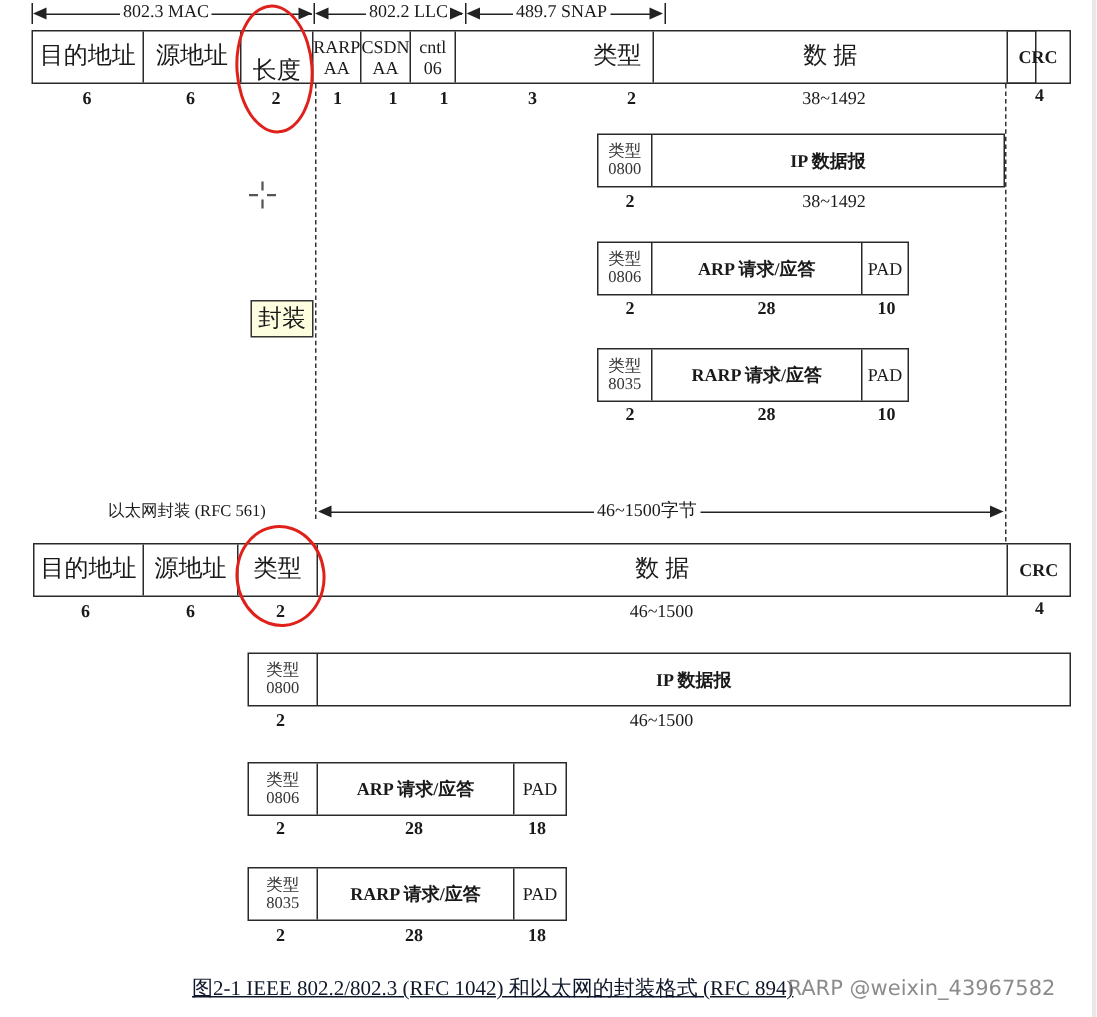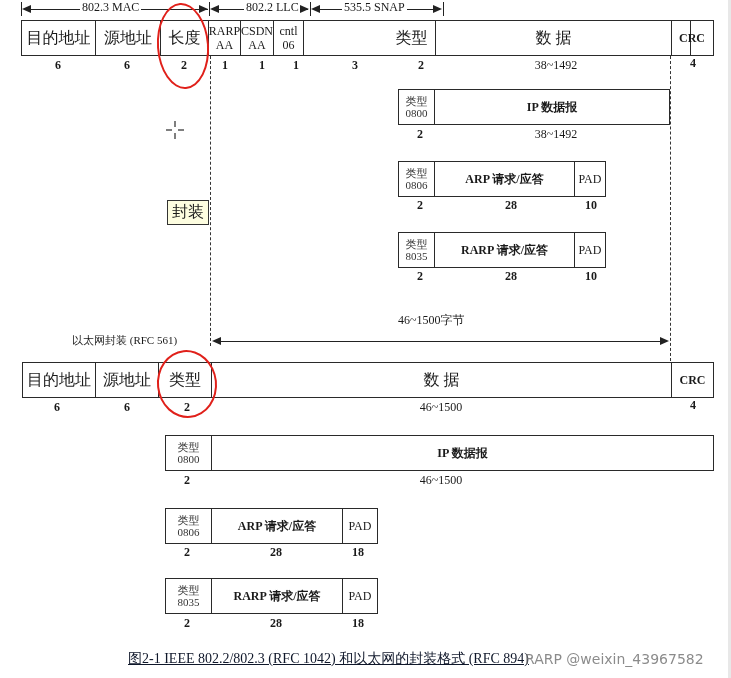--- a/index.html
+++ b/index.html
@@ -40,33 +40,33 @@
   <div class="lbl" style="left:80px;top:0px;">802.3 MAC</div>
   <div class="arrowR" style="left:199px;top:5px;"></div>
   <div class="tick" style="left:209px;top:2px;height:14px;"></div>
   <div class="arrowL" style="left:210px;top:5px;"></div>
   <div class="hline" style="left:218px;top:9px;width:90px;"></div>
   <div class="lbl" style="left:232px;top:0px;margin-left:12px;">802.2 LLC</div>
   <div class="arrowR" style="left:300px;top:5px;"></div>
   <div class="tick" style="left:310px;top:2px;height:14px;"></div>
   <div class="arrowL" style="left:311px;top:5px;"></div>
   <div class="hline" style="left:318px;top:9px;width:122px;"></div>
-  <div class="lbl" style="left:342px;top:0px;">535.5 SNAP</div>
+  <div class="lbl" style="left:342px;top:0px;">489.7 SNAP</div>
   <div class="arrowR" style="left:433px;top:5px;"></div>
   <div class="tick" style="left:443px;top:2px;height:14px;"></div>
 </div>
 
 <div class="box" style="left:21px;top:20px;width:670px;height:36px;">
   <div class="cell" style="left:0;width:74px;">
       <span>目的地址</span>
     </div>
   <div class="cell" style="left:74px;width:65px;">
       <span>源地址</span>
     </div>
-  <div class="cell" style="left:139px;width:48px;">
+  <div class="cell" style="left:139px;width:48px;justify-content:flex-end;">
       <span>长度</span>
     </div>
   <div class="cell" style="left:187px;width:32px;font-size:12px;">
       <span>RARP</span>
       <span>AA</span>
     </div>
   <div class="cell" style="left:219px;width:33px;font-size:12px;">
       <span>CSDN</span>
       <span>AA</span>
     </div>
@@ -149,21 +149,21 @@
   <line x1="11" y1="14" x2="11" y2="20" stroke="#555" stroke-width="1.5"></line>
   <line x1="2" y1="11" x2="8" y2="11" stroke="#555" stroke-width="1.5"></line>
   <line x1="14" y1="11" x2="20" y2="11" stroke="#555" stroke-width="1.5"></line>
 </svg>
 <div class="tooltip" style="left:167px;top:160px;">封装</div>
 
 <div class="lbl" style="left:70px;top:333px;font-size:11px;">以太网封装 (RFC 561)</div>
 <div class="arrowL" style="left:212px;top:337px;"></div>
 <div class="hline" style="left:220px;top:341px;width:442px;"></div>
 <div class="arrowR" style="left:660px;top:337px;"></div>
-<div class="lbl" style="left:396px;top:312px;">46~1500字节</div>
+<div class="lbl" style="left:396px;top:332px;">46~1500字节</div>
 
 <div class="box" style="left:22px;top:362px;width:692px;height:36px;">
   <div class="cell" style="left:0;width:73px;">
       <span>目的地址</span>
     </div>
   <div class="cell" style="left:73px;width:63px;">
       <span>源地址</span>
     </div>
   <div class="cell" style="left:136px;width:53px;">
       <span>类型</span>

